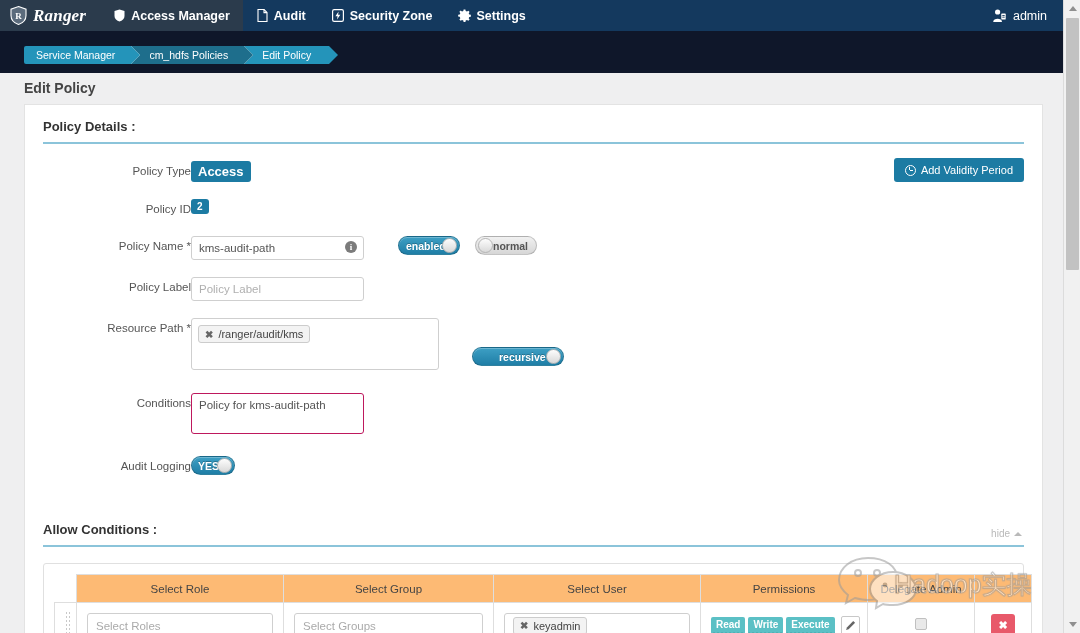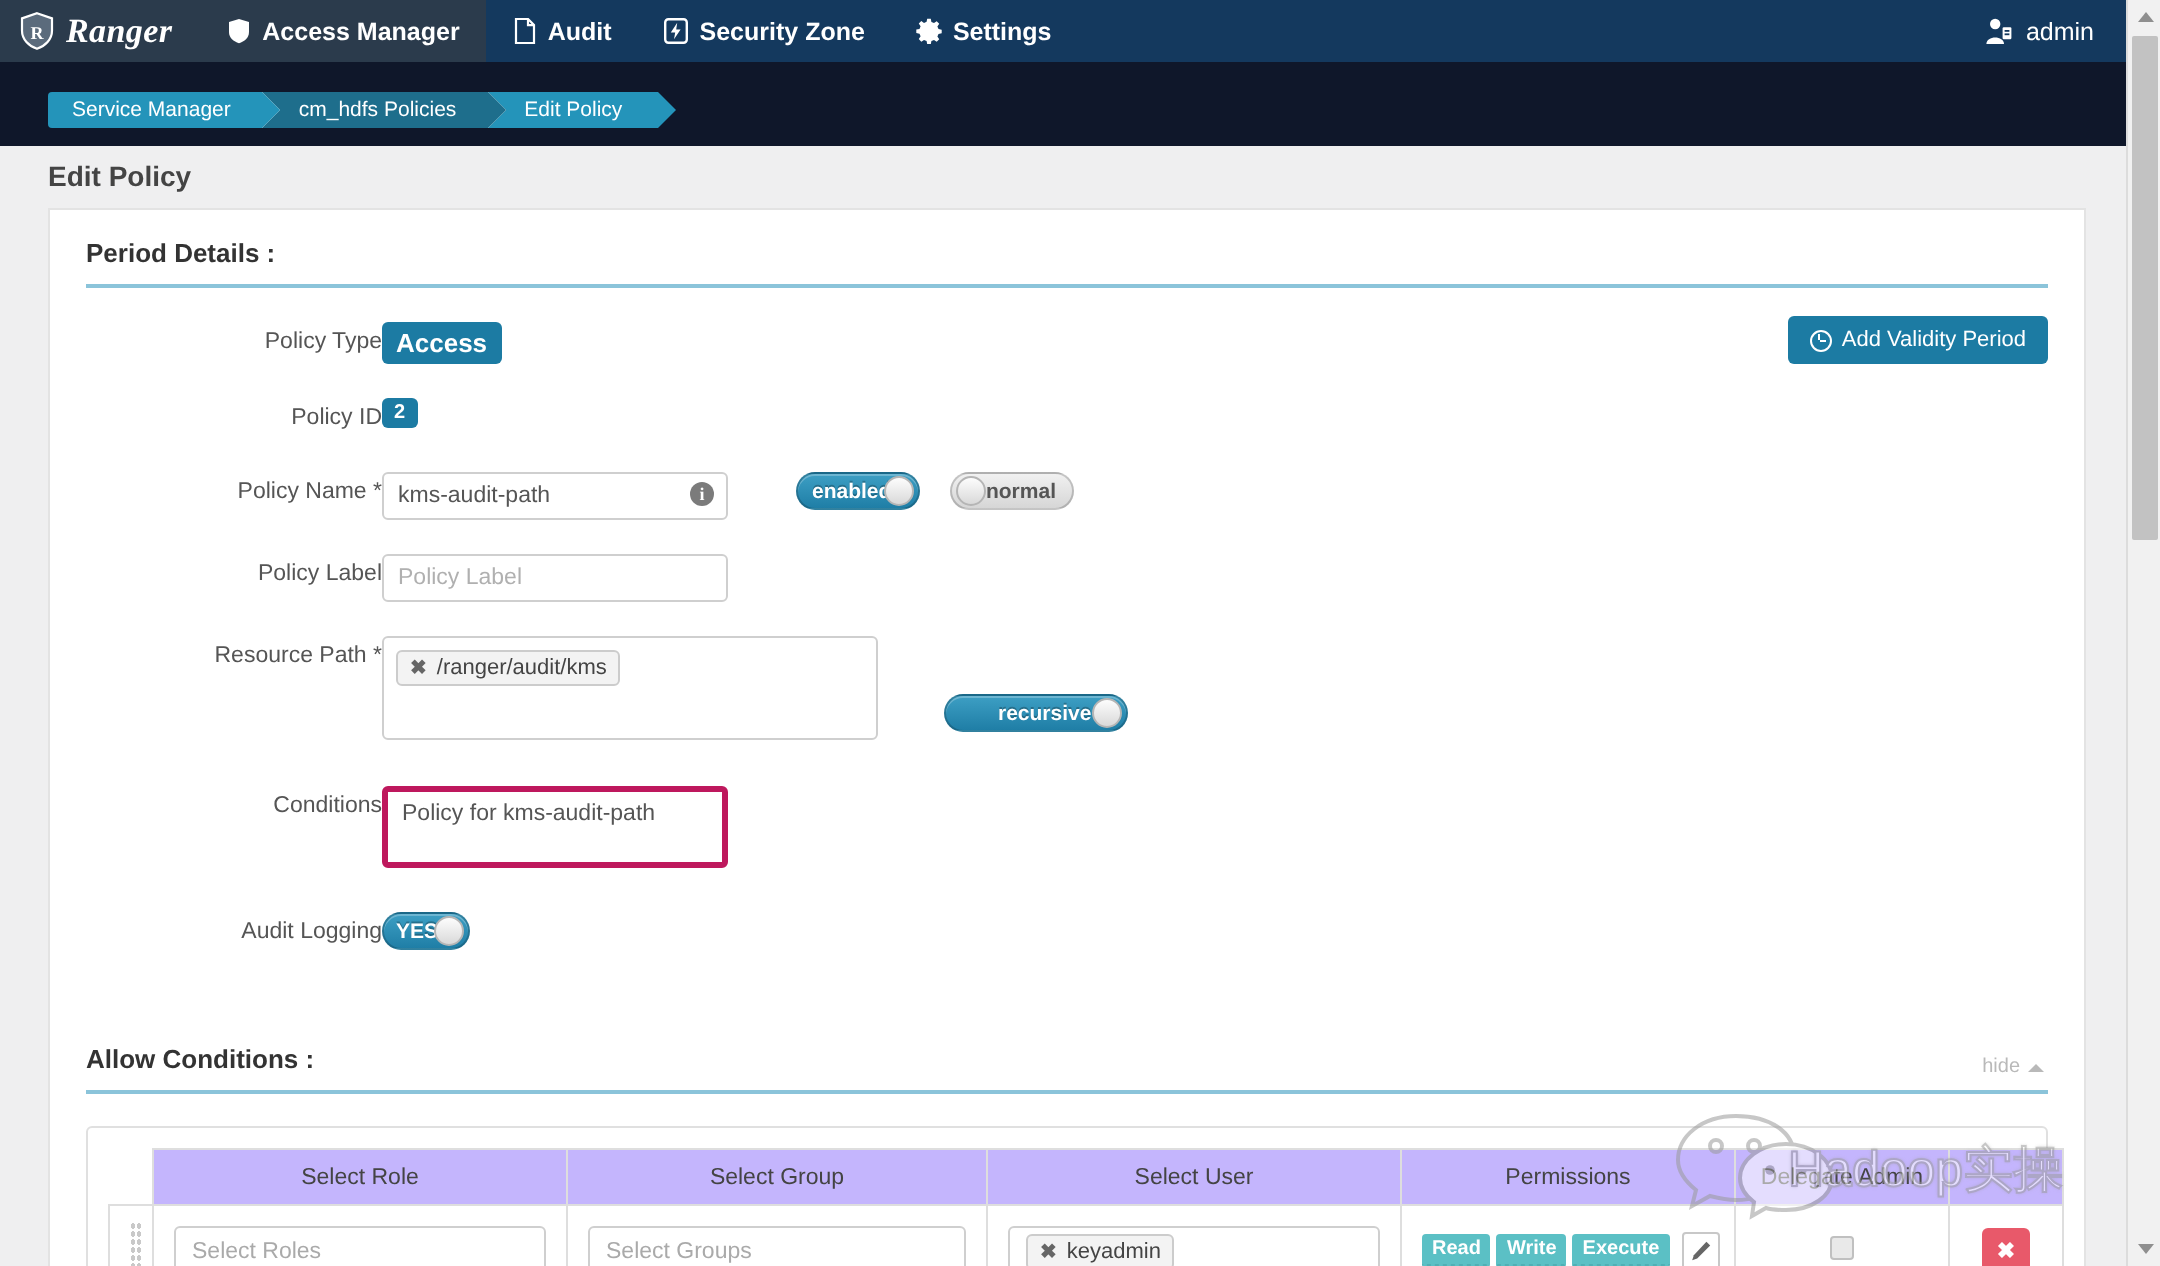--- a/index.html
+++ b/index.html
@@ -180,41 +180,41 @@
   }
   .tag {
     display:inline-flex; align-items:center; gap:5px;
     background:#f3f3f3; border:1px solid #cccccc; border-radius:3px;
     padding:2px 6px; font-size:11px; color:#444;
   }
   .tag .x { color:#666; font-size:10px; font-weight:bold; cursor:pointer; }
 
   textarea.ta {
     width:173px; height:41px; resize:none;
-    border:3px solid #be185d; border-radius:3px; background:#fff;
+    border:1px solid #be185d; border-radius:3px; background:#fff;
     font-size:11.5px; color:#555; padding:5px 7px; outline:none;
     font-family:"Liberation Sans", sans-serif;
   }
 
   .validity-btn {
     position:absolute; right:18px; top:53px;
     background:#1c7ba3; color:#fff; border:none; border-radius:3px;
     font-size:11px; padding:6px 11px;
     display:inline-flex; align-items:center; gap:5px; cursor:pointer;
     font-family:"Liberation Sans", sans-serif;
   }
   .clock { width:11px;height:11px;border:1.5px solid #fff;border-radius:50%;position:relative;flex:none; }
   .clock::before{content:"";position:absolute;left:3.2px;top:1.3px;width:1.3px;height:3.6px;background:#fff;}
   .clock::after{content:"";position:absolute;left:4px;top:4.4px;width:3px;height:1.3px;background:#fff;}
 
   
   .cond-wrap { margin:16px 18px 0 18px; border:1px solid #e0e0e0; border-radius:3px; padding:10px; }
   table.cond { width:100%; border-collapse:collapse; table-layout:fixed; }
   table.cond th {
-    background:#c4b5fd; border:1px solid #dedede;
+    background:#fdba74; border:1px solid #dedede;
     font-size:11.5px; font-weight:normal; color:#444;
     height:28px; text-align:center;
   }
   table.cond td {
     border:1px solid #dedede; background:#fff;
     padding:8px 10px; vertical-align:middle; height:43px;
   }
   td.handle-cell { width:22px; padding:0; text-align:center; background:#fff; border-right:none; }
   .handle {
     display:inline-block; width:6px; height:26px;
@@ -362,21 +362,21 @@
       <span>Edit Policy</span>
     </div>
   </div>
 </div>
 
 <div class="pagetitle">Edit Policy</div>
 
 <div class="panel">
 
   <div class="sect-head">
-    <span class="sect-title">Period Details :</span>
+    <span class="sect-title">Policy Details :</span>
   </div>
 
   <button class="validity-btn">
     <span class="clock"></span>
     <span>Add Validity Period</span>
   </button>
 
   <div class="frow">
     <div class="flabel">Policy Type</div>
     <div class="fctl">

